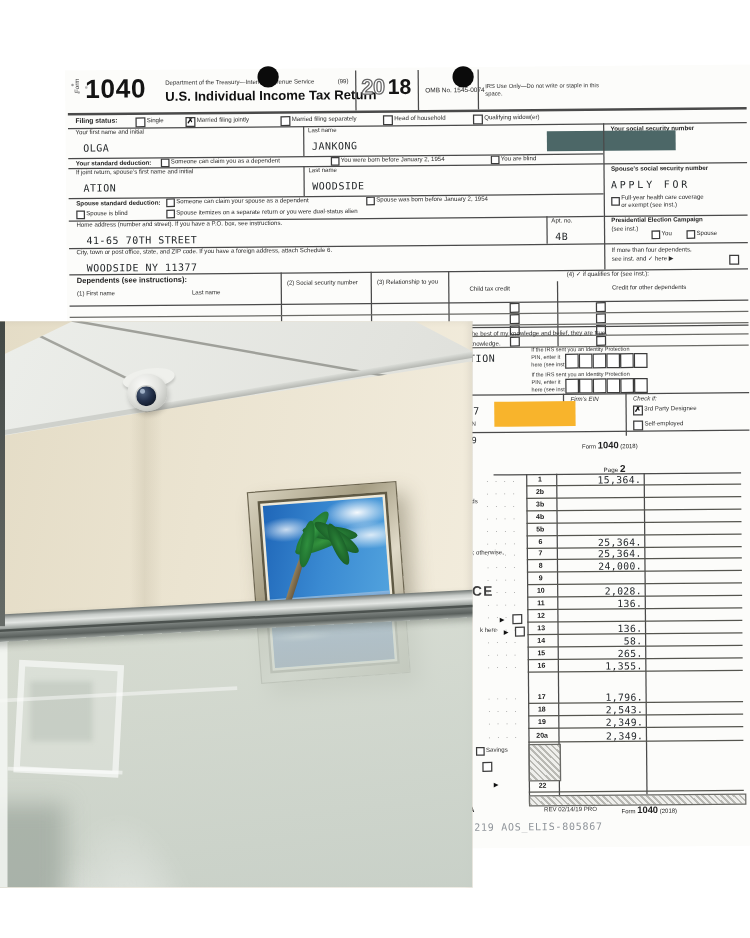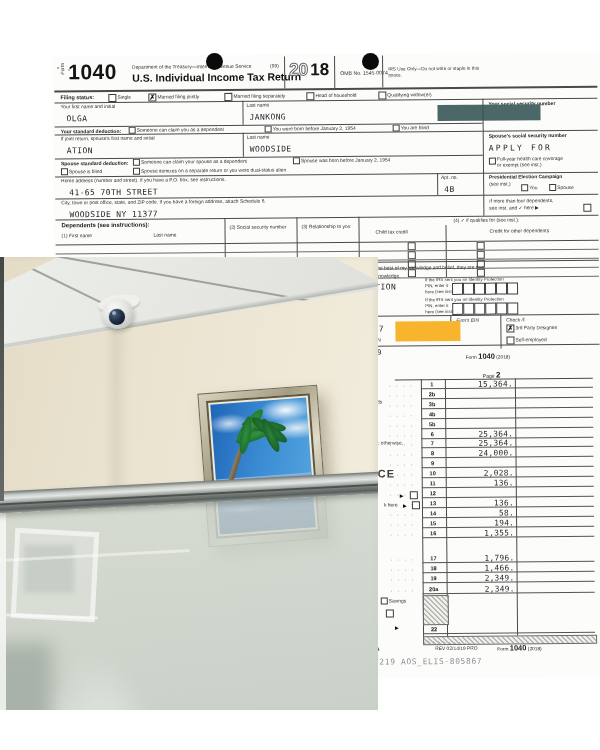--- a/index.html
+++ b/index.html
@@ -265,33 +265,33 @@
         <div class="hl" style="left:366px;top:453.8px;width:172px;background:#55554f;"></div>
      <div class="p2num" style="left:366px;top:446.8px;">13</div>
      <div class="p2val" style="left:392px;top:445.8px;">136.</div>
      <div class="p2dots" style="left:334px;top:447.8px;">· · · ·</div>
         <div class="hl" style="left:366px;top:463.70000000000005px;width:172px;background:#55554f;"></div>
      <div class="p2num" style="left:366px;top:456.70000000000005px;">14</div>
      <div class="p2val" style="left:392px;top:455.70000000000005px;">58.</div>
      <div class="p2dots" style="left:334px;top:457.70000000000005px;">· · · ·</div>
         <div class="hl" style="left:366px;top:473.6px;width:172px;background:#55554f;"></div>
      <div class="p2num" style="left:366px;top:466.6px;">15</div>
-     <div class="p2val" style="left:392px;top:465.6px;">194.</div>
+     <div class="p2val" style="left:392px;top:465.6px;">265.</div>
      <div class="p2dots" style="left:334px;top:467.6px;">· · · ·</div>
         <div class="hl" style="left:366px;top:483.5px;width:172px;background:#55554f;"></div>
      <div class="p2num" style="left:366px;top:476.5px;">16</div>
      <div class="p2val" style="left:392px;top:475.5px;">1,355.</div>
      <div class="p2dots" style="left:334px;top:477.5px;">· · · ·</div>
         <div class="hl" style="left:366px;top:509px;width:172px;background:#55554f;"></div>
      <div class="p2num" style="left:366px;top:502px;">17</div>
      <div class="p2val" style="left:392px;top:501px;">1,796.</div>
      <div class="p2dots" style="left:334px;top:503px;">· · · ·</div>
         <div class="hl" style="left:366px;top:519.2px;width:172px;background:#55554f;"></div>
      <div class="p2num" style="left:366px;top:512.2px;">18</div>
-     <div class="p2val" style="left:392px;top:511.2px;">1,466.</div>
+     <div class="p2val" style="left:392px;top:511.2px;">2,543.</div>
      <div class="p2dots" style="left:334px;top:513.2px;">· · · ·</div>
         <div class="hl" style="left:366px;top:529.4px;width:172px;background:#55554f;"></div>
      <div class="p2num" style="left:366px;top:522.4px;">19</div>
      <div class="p2val" style="left:392px;top:521.4px;">2,349.</div>
      <div class="p2dots" style="left:334px;top:523.4px;">· · · ·</div>
         <div class="hl" style="left:366px;top:539.6px;width:172px;background:#55554f;"></div>
      <div class="p2num" style="left:366px;top:532.6px;">20a</div>
      <div class="p2val" style="left:392px;top:531.6px;">2,349.</div>
      <div class="p2dots" style="left:334px;top:533.6px;">· · · ·</div>
         <div class="hl" style="left:366px;top:580px;width:172px;background:#55554f;"></div>

